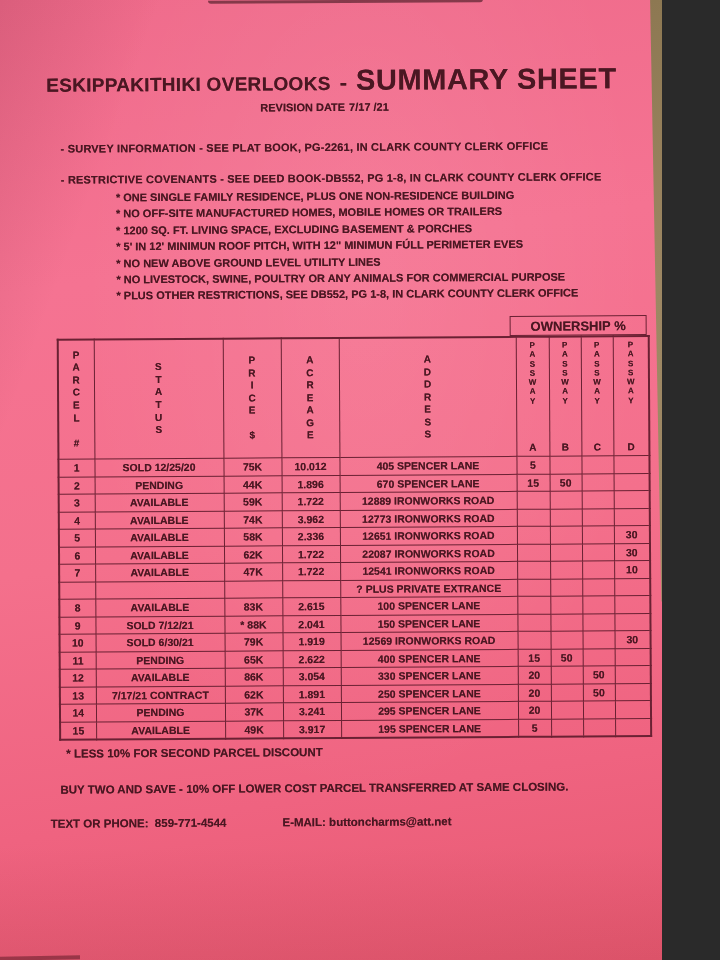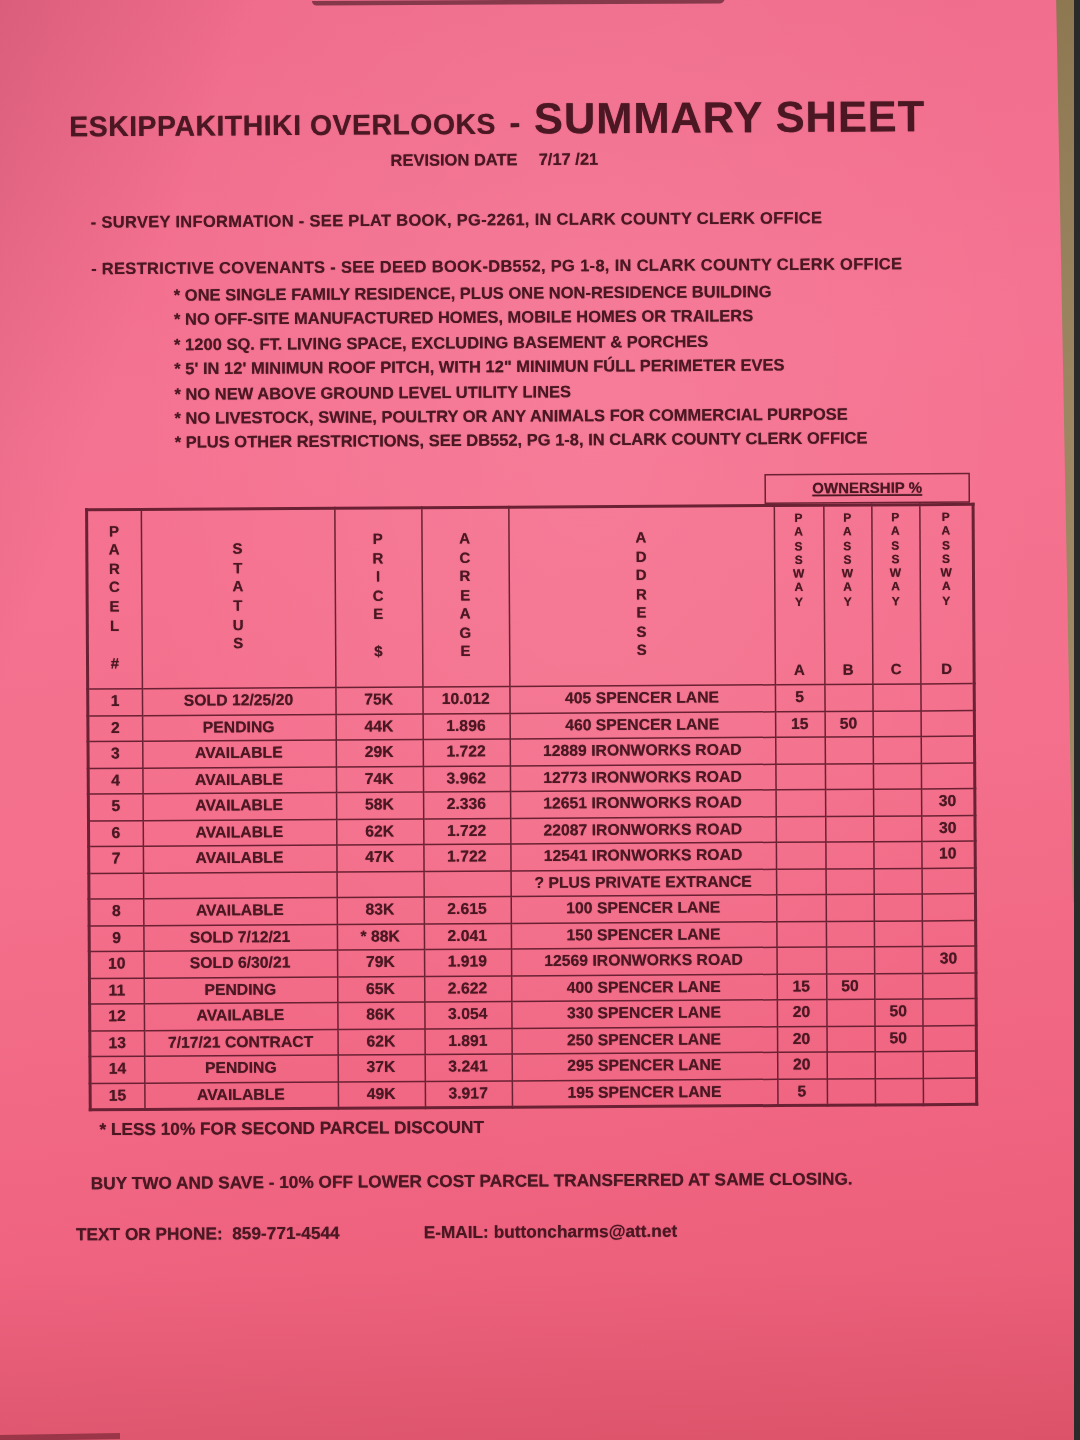--- a/index.html
+++ b/index.html
@@ -2,21 +2,21 @@
 <html><head>
 <meta charset="utf-8">
 <style>
   html,body { margin:0; padding:0; }
   body {
     width:720px; height:960px; overflow:hidden;
     font-family:"Liberation Sans", sans-serif;
     background:#2a2a2a;
   }
   .paper {
-    position:relative; width:716px; height:960px;
+    position:relative; width:662px; height:960px;
     background:linear-gradient(172deg,#ef6b8b 0%, #f57392 28%, #f4708c 55%, #ef6380 80%, #e75a71 100%);
     overflow:hidden;
   }
   .paper::before { 
     content:""; position:absolute; inset:0; pointer-events:none;
     background:
       radial-gradient(ellipse at 55% 30%, rgba(255,255,255,0.07), rgba(255,255,255,0) 55%),
       linear-gradient(110deg, rgba(110,25,45,0.16), rgba(110,25,45,0) 16%),
       linear-gradient(0deg, rgba(120,20,35,0.10), rgba(120,20,35,0) 12%);
   }
@@ -37,33 +37,33 @@
   .content {
     position:absolute; inset:0;
     transform:rotate(-0.35deg); transform-origin:50% 40%;
     color:#4a1722;
     text-shadow:0 0 0.6px rgba(74,23,34,0.75);
   }
   .title-row { position:absolute; left:48px; top:64px; display:flex; align-items:baseline; gap:9px; white-space:nowrap; }
   .title-name { font-size:19px; font-weight:700; letter-spacing:0.3px; }
   .title-sep  { font-size:22px; font-weight:700; }
   .title-type { font-size:29px; font-weight:700; letter-spacing:0.6px; }
-  .revision { position:absolute; left:262px; top:101px; font-size:11px; font-weight:700; display:flex; gap:14px; }
+  .revision { position:absolute; left:262px; top:101px; font-size:11px; font-weight:700; display:flex; gap:4px; }
   .note { position:absolute; font-size:11px; font-weight:700; letter-spacing:0.2px; white-space:nowrap; }
   .note.survey { left:62px; top:141px; }
   .note.covenants { left:62px; top:172px; }
   .bullets { position:absolute; left:117px; top:188px; margin:0; padding:0; list-style:none; }
   .bullets li { font-size:11px; font-weight:700; line-height:16.4px; white-space:nowrap; }
 
   .table-area { position:absolute; left:57px; top:317px; width:591px; }
   .ownership-box {
     position:absolute; left:453px; top:0; width:137px; height:20px;
     border:1.6px solid #6a2133; box-sizing:border-box;
     display:flex; align-items:center; justify-content:center;
-    font-size:10px; font-weight:700;text-decoration:underline;
+    font-size:13px; font-weight:700;
   }
   table.parcels {
     border-collapse:collapse; table-layout:fixed;
     width:591px; margin-top:20px;
     border:2px solid #6a2133;
   }
   table.parcels th, table.parcels td {
     border:1.4px solid #6a2133; padding:0; box-sizing:border-box;
     font-weight:700; color:#4a1722; text-align:center; vertical-align:middle;
     white-space:nowrap; overflow:hidden;
@@ -237,30 +237,30 @@
     <td>5</td>
     <td></td>
     <td></td>
     <td></td>
   </tr>
             <tr>
     <td>2</td>
     <td>PENDING</td>
     <td>44K</td>
     <td>1.896</td>
-    <td>460 SPENCER LANE</td>
+    <td>670 SPENCER LANE</td>
     <td>15</td>
     <td>50</td>
     <td></td>
     <td></td>
   </tr>
             <tr>
     <td>3</td>
     <td>AVAILABLE</td>
-    <td>29K</td>
+    <td>59K</td>
     <td>1.722</td>
     <td>12889 IRONWORKS ROAD</td>
     <td></td>
     <td></td>
     <td></td>
     <td></td>
   </tr>
             <tr>
     <td>4</td>
     <td>AVAILABLE</td>

